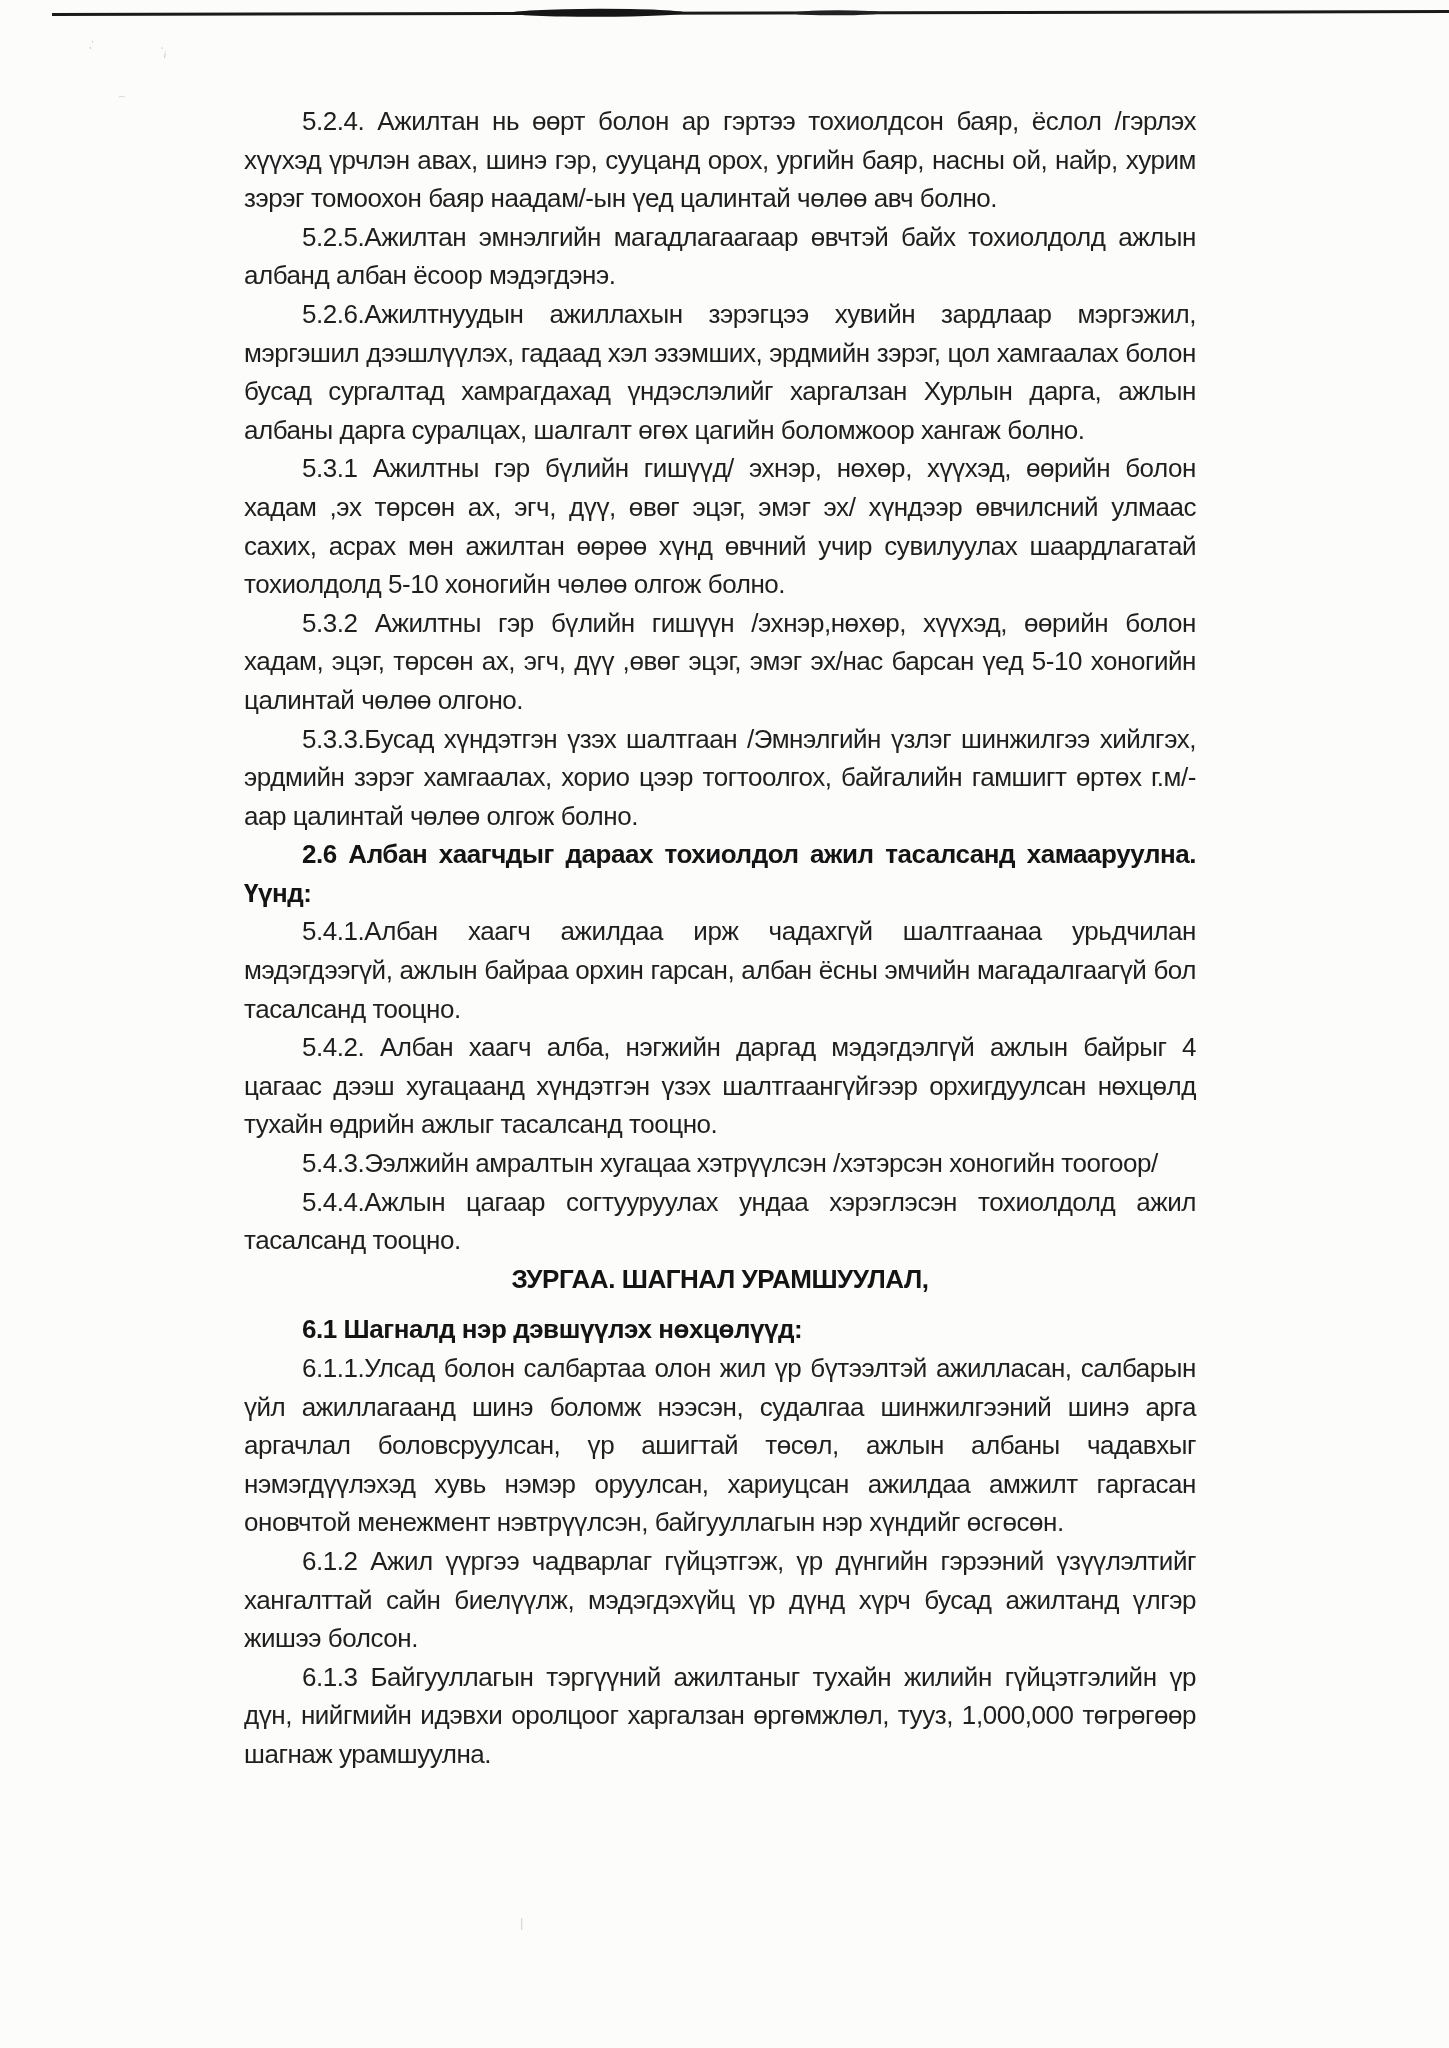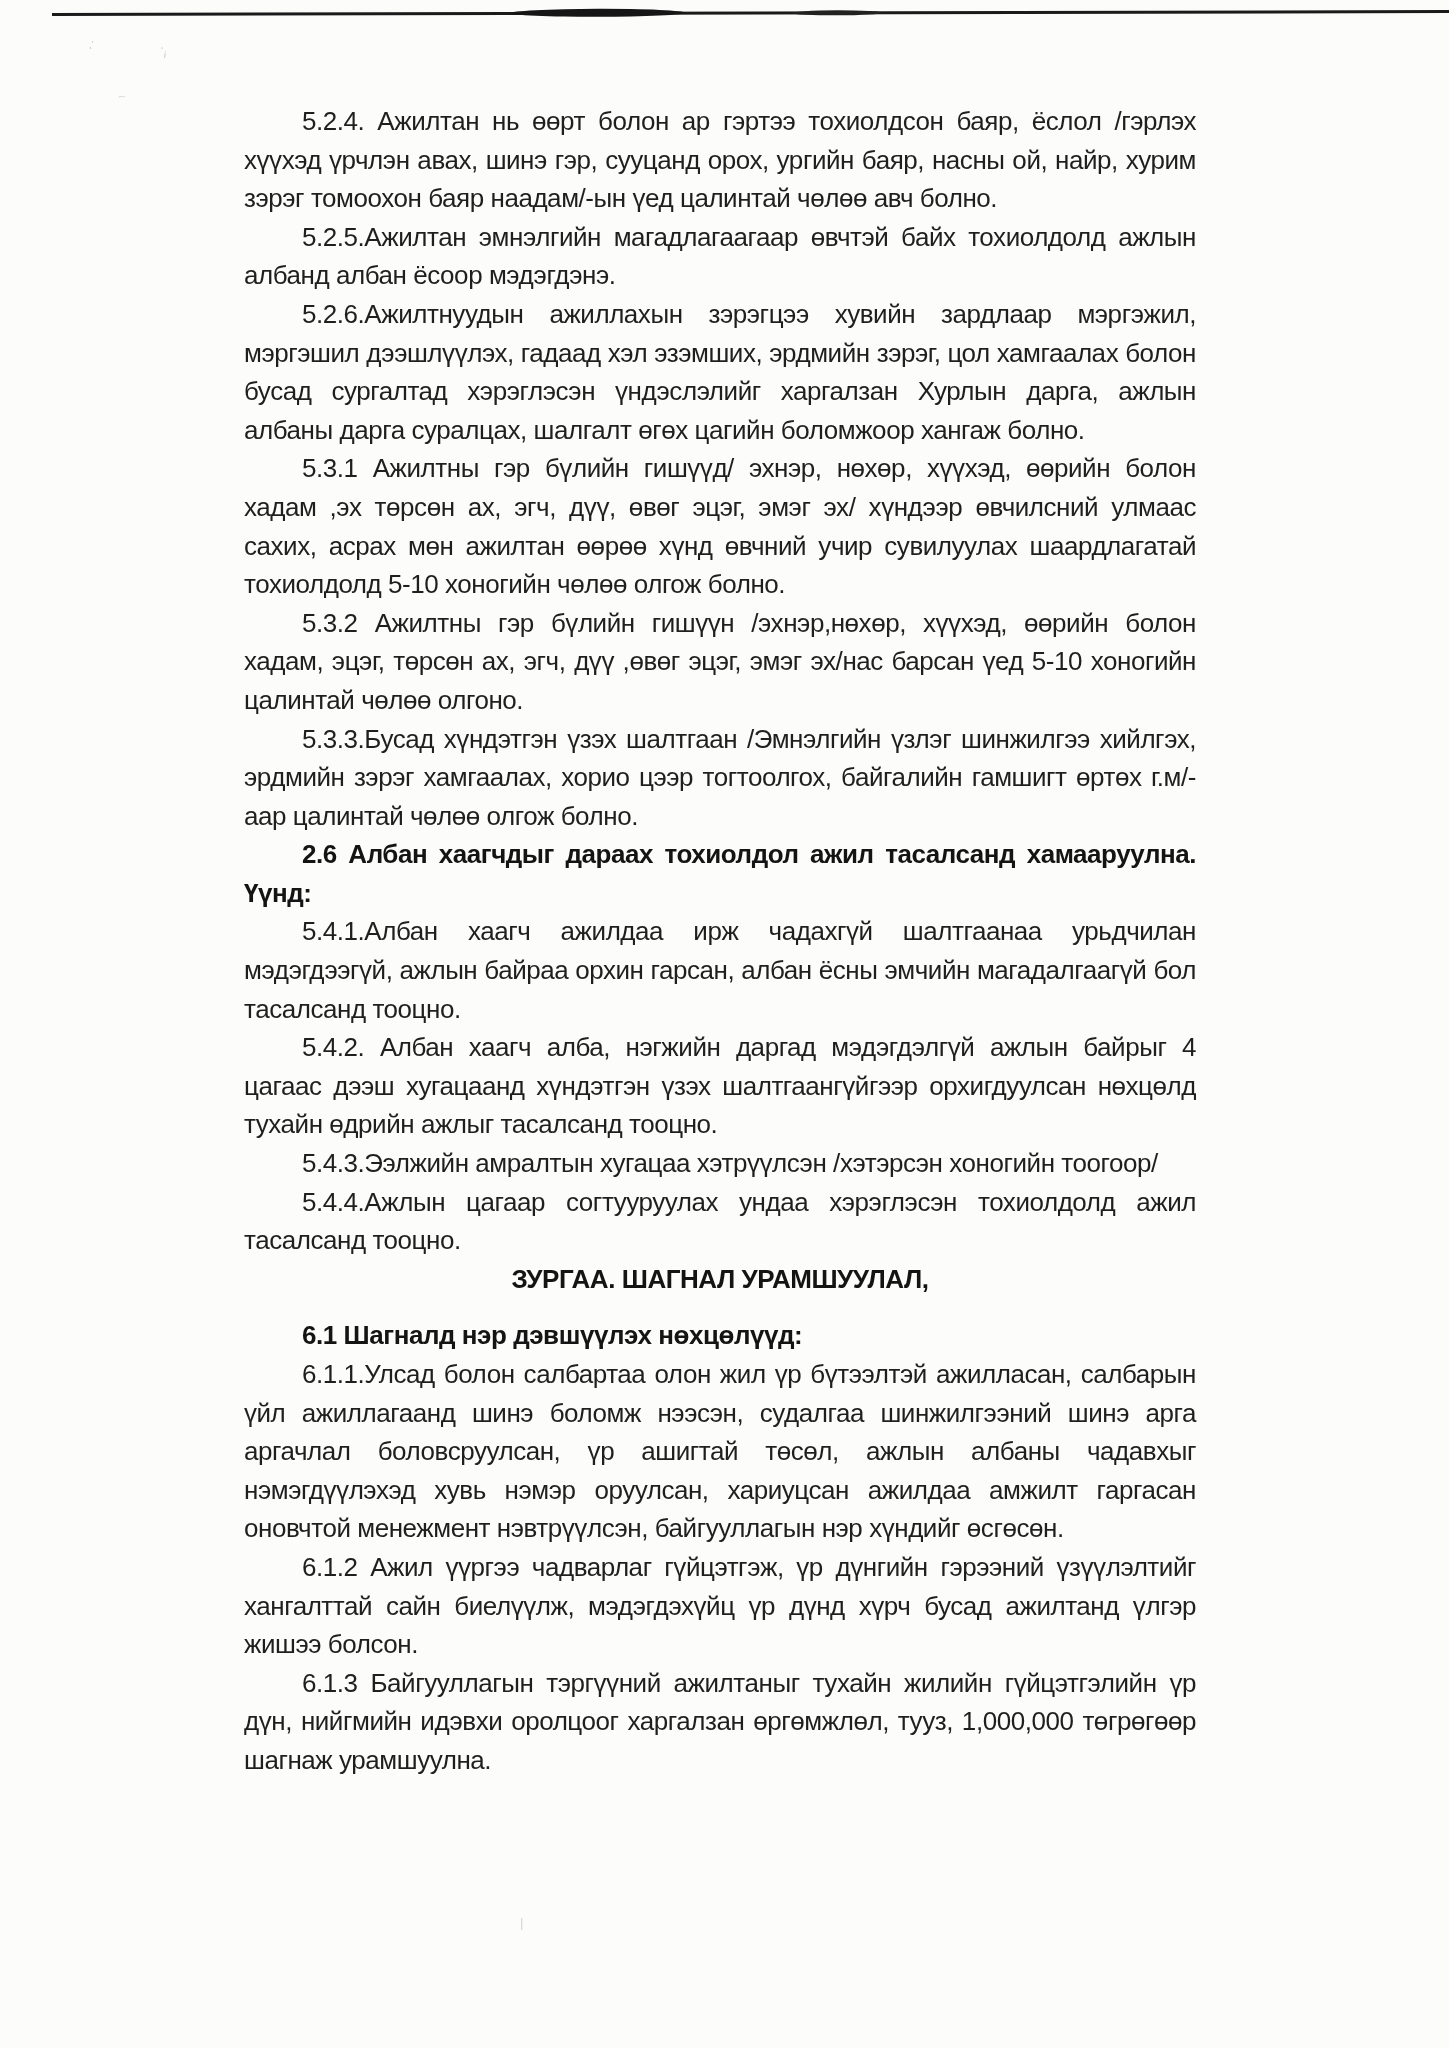--- a/index.html
+++ b/index.html
@@ -79,42 +79,42 @@
   }
   .heading {
     font-weight: 700;
     color: #141414;
   }
   .center {
     text-align: center;
     text-indent: 0;
   }
   .gap-below {
-    margin-bottom: 18px;
+    margin-bottom: 12px;
   }
 </style>
 </head>
 <body>
 
 <div class="page">
 
   <div class="top-rule">
     <span class="bulge"></span>
     <span class="bulge2"></span>
   </div>
 
   <span class="smudge s1">·˙</span>
   <span class="smudge s2">˙ᵢ</span>
   <span class="smudge s3">~</span>
   <span class="smudge s4">|</span>
 
   <div class="text-block">
     <p class="para">5.2.4. Ажилтан нь өөрт болон ар гэртээ тохиолдсон баяр, ёслол /гэрлэх хүүхэд үрчлэн авах, шинэ гэр, сууцанд орох, ургийн баяр, насны ой, найр, хурим зэрэг томоохон баяр наадам/-ын үед цалинтай чөлөө авч болно.</p>
     <p class="para">5.2.5.Ажилтан эмнэлгийн магадлагаагаар өвчтэй байх тохиолдолд ажлын албанд албан ёсоор мэдэгдэнэ.</p>
-    <p class="para">5.2.6.Ажилтнуудын ажиллахын зэрэгцээ хувийн зардлаар мэргэжил, мэргэшил дээшлүүлэх, гадаад хэл эзэмших, эрдмийн зэрэг, цол хамгаалах болон бусад сургалтад хэрэглэсэн үндэслэлийг харгалзан Хурлын дарга, ажлын албаны дарга суралцах, шалгалт өгөх цагийн боломжоор хангаж болно.</p>
+    <p class="para">5.2.6.Ажилтнуудын ажиллахын зэрэгцээ хувийн зардлаар мэргэжил, мэргэшил дээшлүүлэх, гадаад хэл эзэмших, эрдмийн зэрэг, цол хамгаалах болон бусад сургалтад хамрагдахад үндэслэлийг харгалзан Хурлын дарга, ажлын албаны дарга суралцах, шалгалт өгөх цагийн боломжоор хангаж болно.</p>
     <p class="para">5.3.1 Ажилтны гэр бүлийн гишүүд/ эхнэр, нөхөр, хүүхэд, өөрийн болон хадам ,эх төрсөн ах, эгч, дүү, өвөг эцэг, эмэг эх/ хүндээр өвчилсний улмаас сахих, асрах мөн ажилтан өөрөө хүнд өвчний учир сувилуулах шаардлагатай тохиолдолд 5-10 хоногийн чөлөө олгож болно.</p>
     <p class="para">5.3.2 Ажилтны гэр бүлийн гишүүн /эхнэр,нөхөр, хүүхэд, өөрийн болон хадам, эцэг, төрсөн ах, эгч, дүү ,өвөг эцэг, эмэг эх/нас барсан үед 5-10 хоногийн цалинтай чөлөө олгоно.</p>
     <p class="para">5.3.3.Бусад хүндэтгэн үзэх шалтгаан /Эмнэлгийн үзлэг шинжилгээ хийлгэх, эрдмийн зэрэг хамгаалах, хорио цээр тогтоолгох, байгалийн гамшигт өртөх г.м/-аар цалинтай чөлөө олгож болно.</p>
     <p class="para heading">2.6 Албан хаагчдыг дараах тохиолдол ажил тасалсанд хамааруулна. Үүнд:</p>
     <p class="para">5.4.1.Албан хаагч ажилдаа ирж чадахгүй шалтгаанаа урьдчилан мэдэгдээгүй, ажлын байраа орхин гарсан, албан ёсны эмчийн магадалгаагүй бол тасалсанд тооцно.</p>
     <p class="para">5.4.2. Албан хаагч алба, нэгжийн даргад мэдэгдэлгүй ажлын байрыг 4 цагаас дээш хугацаанд хүндэтгэн үзэх шалтгаангүйгээр орхигдуулсан нөхцөлд тухайн өдрийн ажлыг тасалсанд тооцно.</p>
     <p class="para">5.4.3.Ээлжийн амралтын хугацаа хэтрүүлсэн /хэтэрсэн хоногийн тоогоор/</p>
     <p class="para">5.4.4.Ажлын цагаар согтууруулах ундаа хэрэглэсэн тохиолдолд ажил тасалсанд тооцно.</p>
     <p class="para heading center gap-below">ЗУРГАА. ШАГНАЛ УРАМШУУЛАЛ,</p>
     <p class="para heading">6.1 Шагналд нэр дэвшүүлэх нөхцөлүүд:</p>

